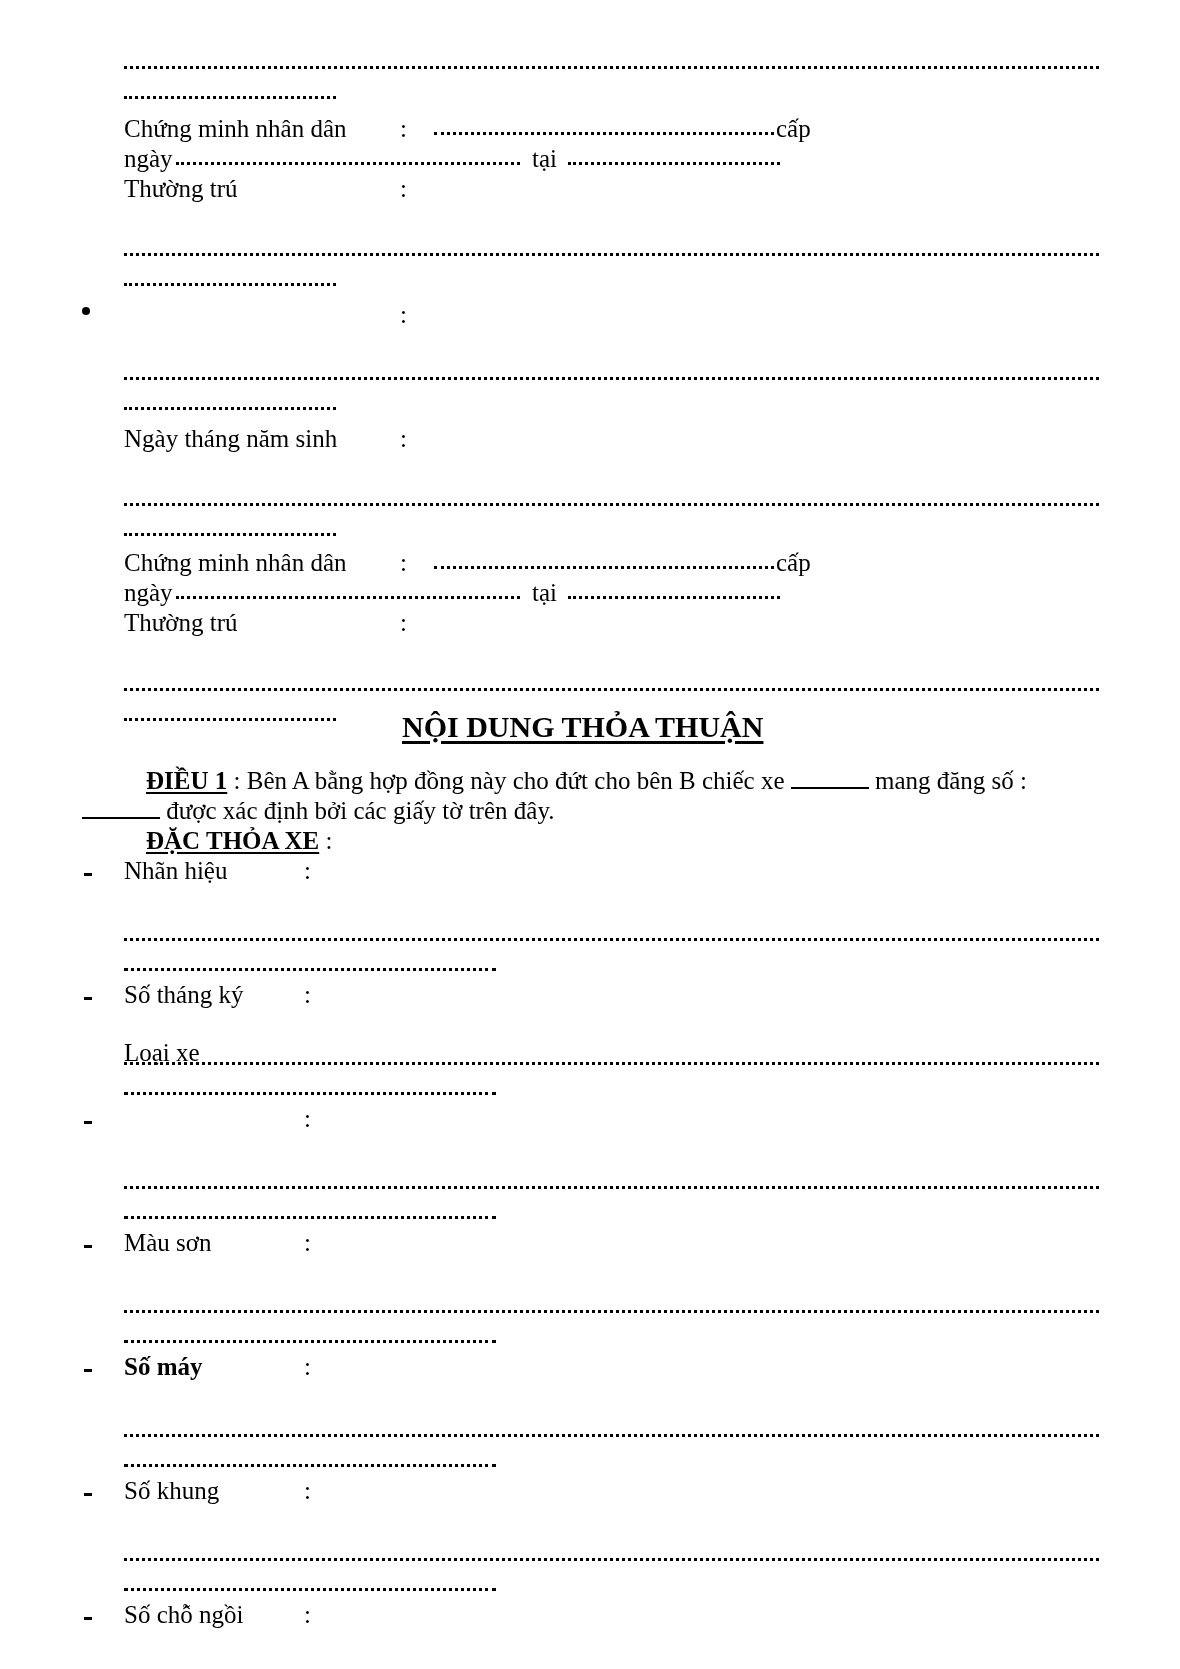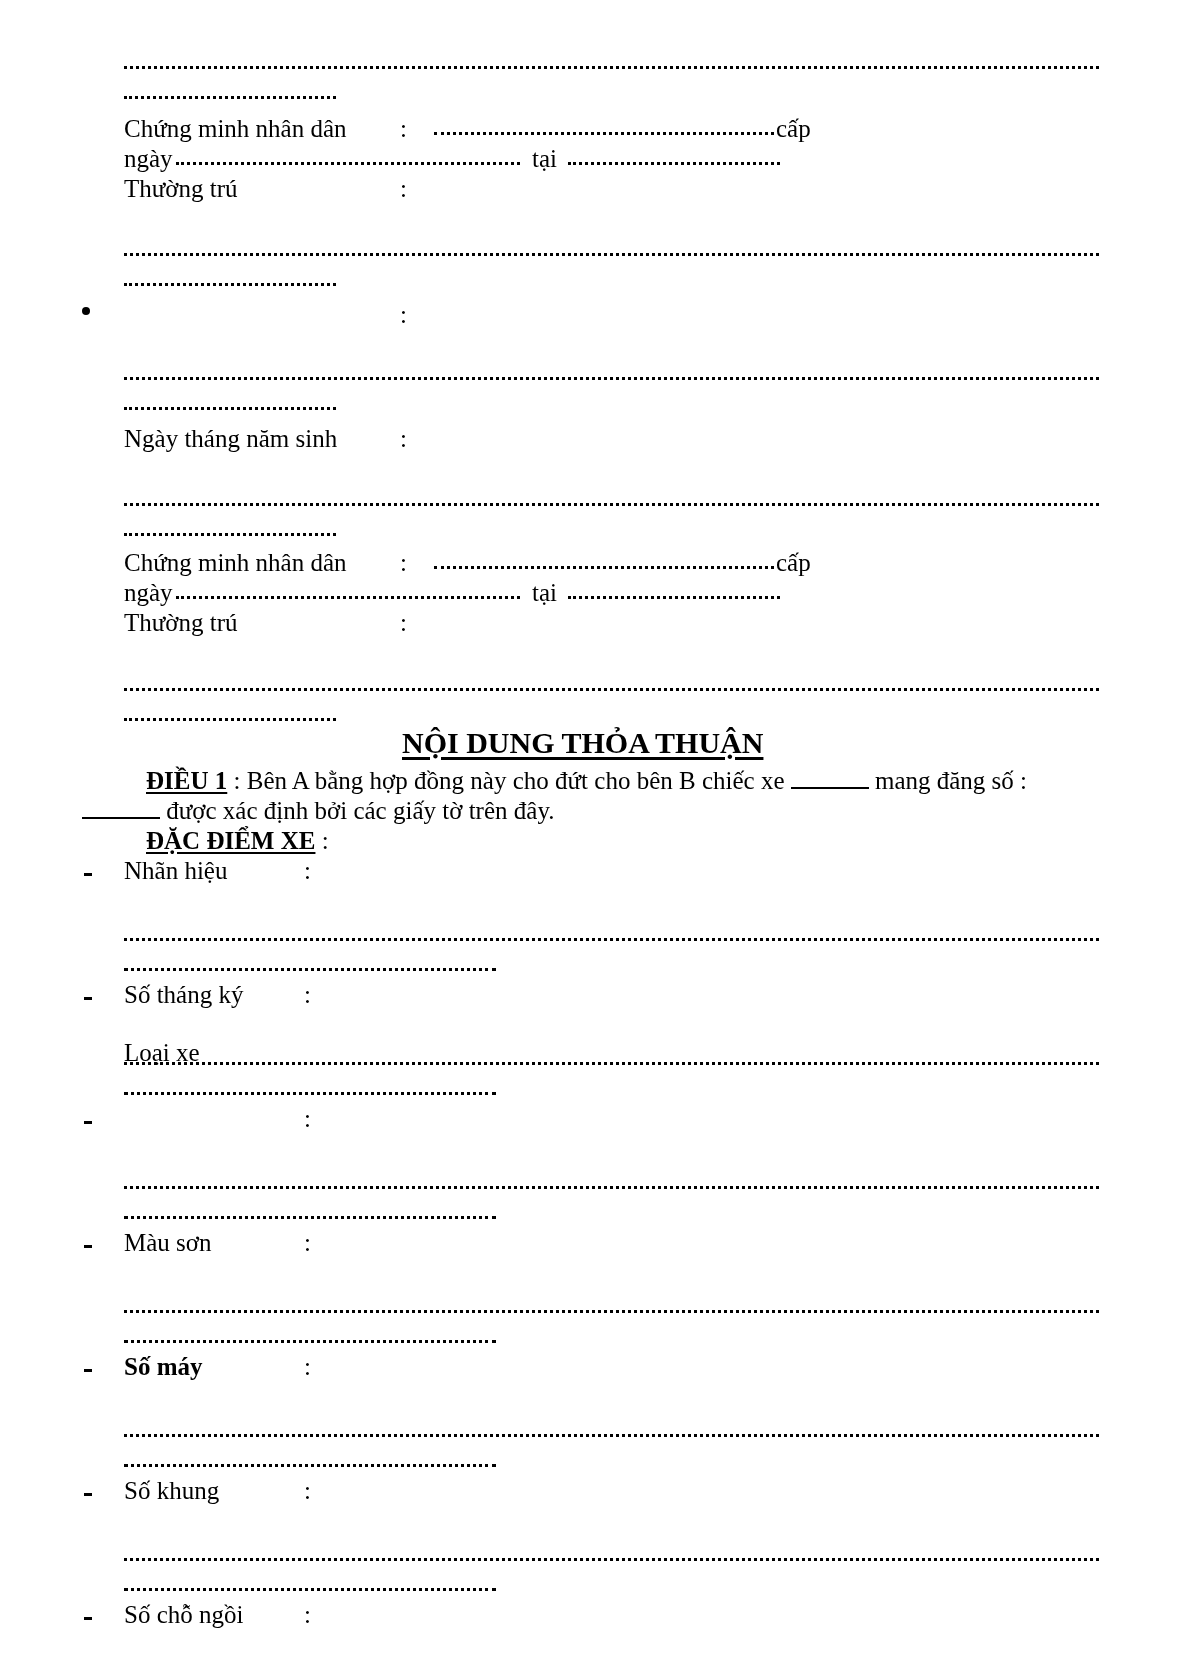--- a/index.html
+++ b/index.html
@@ -58,31 +58,31 @@
 <div class="abs" style="left:124px;top:580px;">ngày</div>
 <div class="dotline-short" style="left:176px;top:596px;width:344px;"></div>
 <div class="abs" style="left:532px;top:580px;">tại</div>
 <div class="dotline-short" style="left:568px;top:596px;width:212px;"></div>
 
 <div class="abs label" style="top:610px;">Thường trú</div>
 <div class="abs colon" style="left:400px;top:610px;">:</div>
 <div class="dotline-full" style="top:688px;"></div>
 <div class="dotline-short" style="top:718px;width:212px;"></div>
 
-<div class="abs title" style="top:728px;">NỘI DUNG THỎA THUẬN</div>
+<div class="abs title" style="top:712px;">NỘI DUNG THỎA THUẬN</div>
 
 <div class="abs" style="left:146px;top:768px;">
   <span class="u">ĐIỀU 1</span><span> : Bên A bằng hợp đồng này cho đứt cho bên B chiếc xe </span><span class="blank" style="width:78px;"></span><span> mang đăng số  :</span>
 </div>
 <div class="abs" style="left:82px;top:798px;">
   <span class="blank" style="width:78px;"></span><span> được xác định bởi các giấy tờ trên đây.</span>
 </div>
 
 <div class="abs" style="left:146px;top:828px;">
-  <span class="u">ĐẶC ĐIỂM XE</span><span> :</span>
+  <span class="u">ĐẶC THỎA XE</span><span> :</span>
 </div>
 
 <div class="dash" style="top:873px;"></div>
 <div class="abs label" style="top:858px;">Nhãn hiệu</div>
 <div class="abs colon" style="left:304px;top:858px;">:</div>
 <div class="dotline-full" style="top:938px;"></div>
 <div class="dotline-short" style="top:968px;width:372px;"></div>
 
 <div class="dash" style="top:997px;"></div>
 <div class="abs label" style="top:982px;">Số tháng ký</div>

